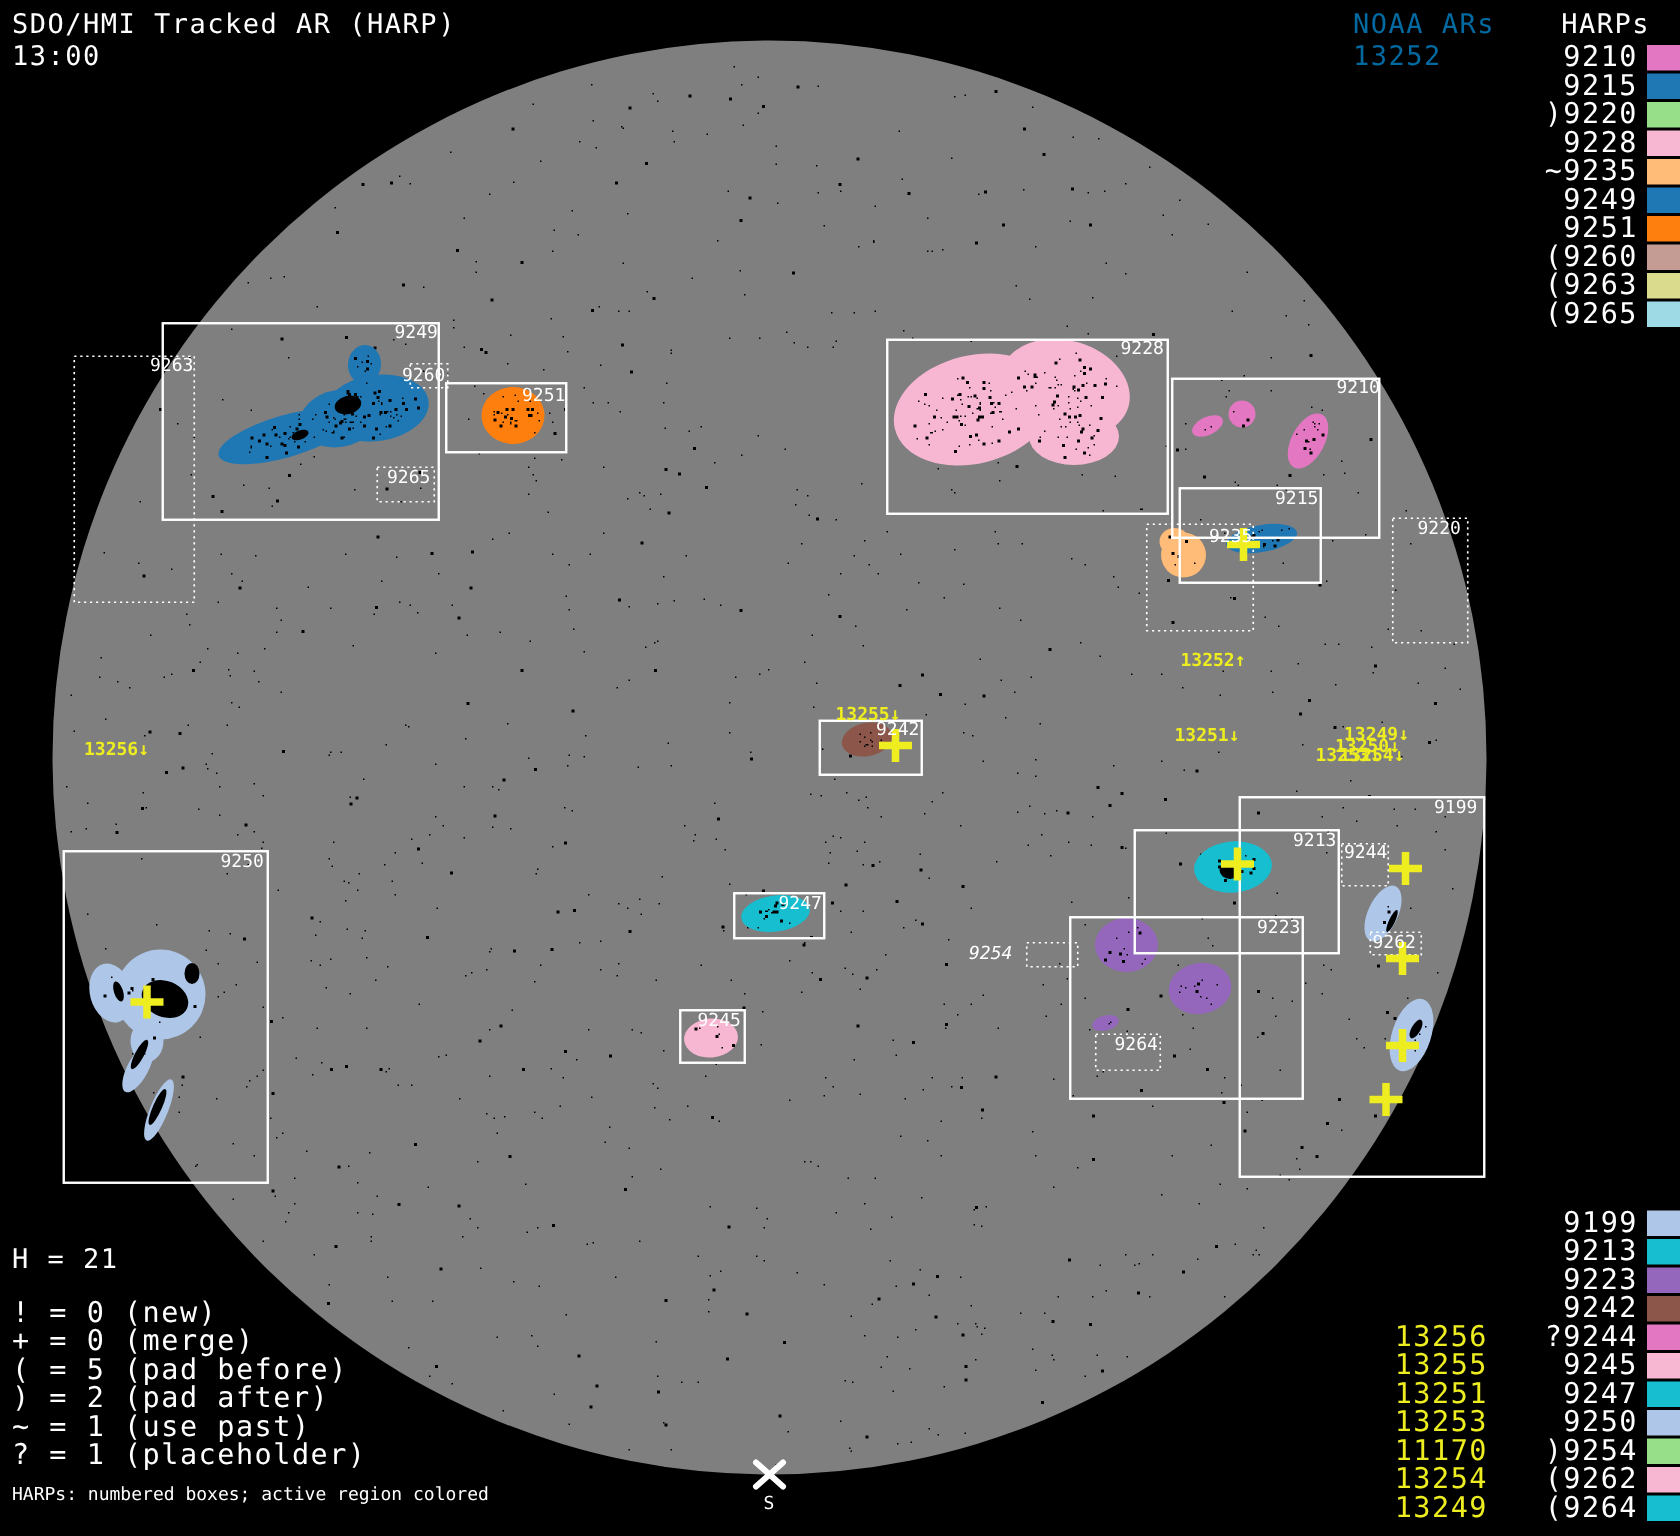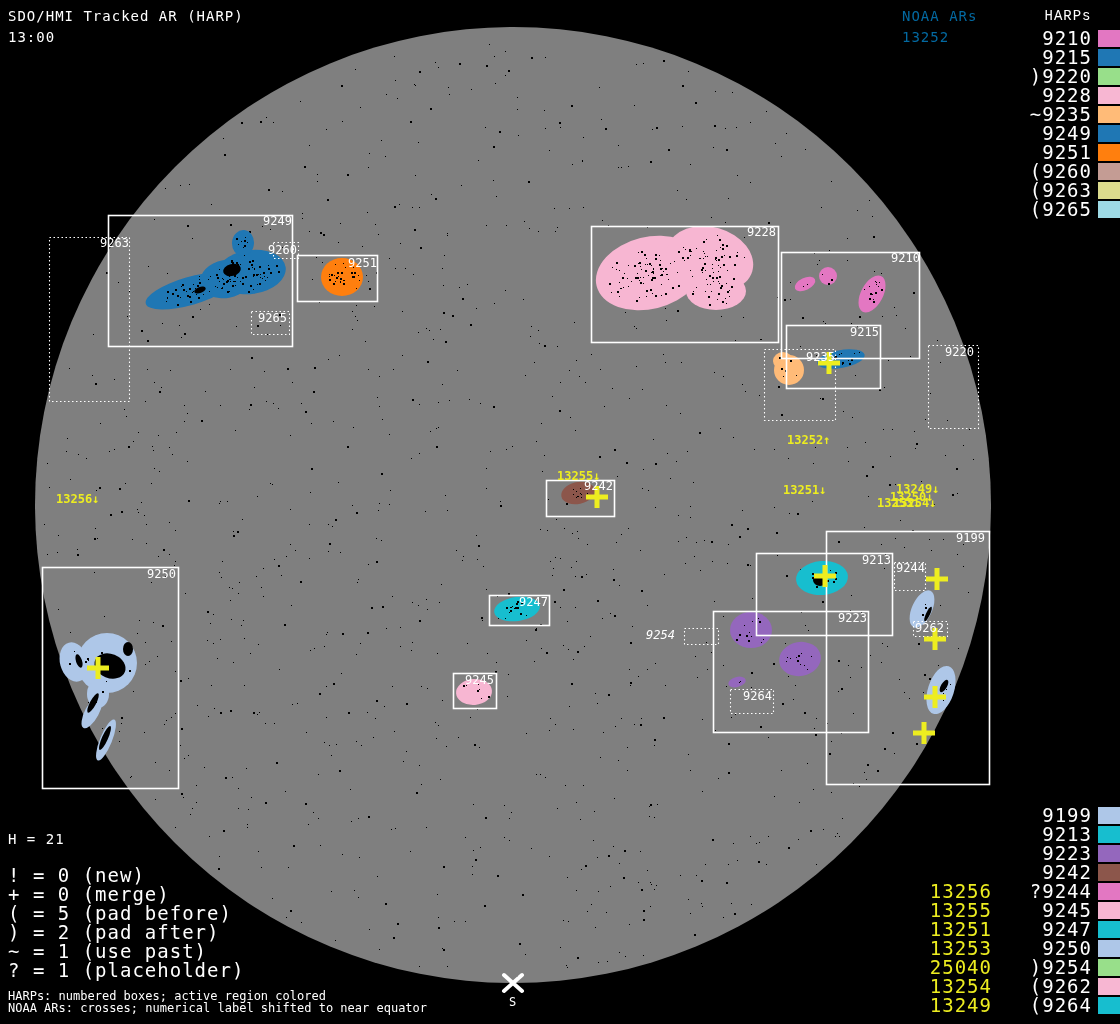--- a/index.html
+++ b/index.html
@@ -1,25 +1,25 @@
 <!DOCTYPE html>
 <html><head>
 <meta charset="utf-8">
 <style>
   html,body{margin:0;padding:0;background:#000;}
   #stage{position:relative;width:1120px;height:1024px;background:#000;overflow:hidden;
          font-family:"DejaVu Sans Mono","Liberation Mono",monospace;}
   svg{position:absolute;left:0;top:0;}
   .layer{position:absolute;left:0;top:0;width:100%;height:100%;pointer-events:none;}
-  .mono19{font-size:14px;line-height:21px;letter-spacing:1px;white-space:pre;}
+  .mono19{font-size:18px;line-height:21px;letter-spacing:1px;white-space:pre;}
   .white{color:#ffffff;}
   .yellow{color:#0369a1;}
   .title-block{position:absolute;left:8px;top:6px;}
   .noaa-header{position:absolute;left:902px;top:6px;}
-  .harps-header{position:absolute;left:1036px;top:6px;width:64px;text-align:center;font-family:Liberation Mono, monospace;}
+  .harps-header{position:absolute;left:1036px;top:6px;width:64px;text-align:right;}
   .legend-num{position:absolute;width:86px;text-align:right;font-size:19px;line-height:19px;letter-spacing:1px;color:#fff;white-space:pre;}
   .legend-swatch{position:absolute;width:22px;height:17px;}
   .noaa-num{position:absolute;width:86px;text-align:right;font-size:19px;line-height:19px;letter-spacing:1px;color:#eded20;white-space:pre;}
   .stats-header{position:absolute;left:8px;top:829px;}
   .stat-line{position:absolute;left:8px;font-size:19px;line-height:19px;letter-spacing:1px;color:#fff;white-space:pre;}
   .footnote{position:absolute;left:8px;font-size:12px;line-height:12px;color:#fff;white-space:pre;}
   .box-label{position:absolute;font-size:12px;line-height:12px;color:#fff;white-space:pre;}
   .ar-label{position:absolute;font-size:12px;line-height:13px;color:#eded20;white-space:pre;font-weight:bold;}
   .south-label{position:absolute;font-size:12px;line-height:12px;color:#fff;}
 </style>
@@ -235,32 +235,31 @@
       <div class="legend-num" style="left: 1006px; top: 977px;">(9262</div>
       <div class="legend-swatch" style="left: 1098px; top: 978px; background: rgb(247, 182, 210);"></div>
       <div class="legend-num" style="left: 1006px; top: 996px;">(9264</div>
       <div class="legend-swatch" style="left: 1098px; top: 997px; background: rgb(23, 190, 207);"></div>
     </div>
   <div id="noaaBottom" class="layer">
       <div class="noaa-num" style="left: 906px; top: 882px;">13256</div>
       <div class="noaa-num" style="left: 906px; top: 901px;">13255</div>
       <div class="noaa-num" style="left: 906px; top: 920px;">13251</div>
       <div class="noaa-num" style="left: 906px; top: 939px;">13253</div>
-      <div class="noaa-num" style="left: 906px; top: 958px;">25040</div>
+      <div class="noaa-num" style="left: 906px; top: 958px;">11170</div>
       <div class="noaa-num" style="left: 906px; top: 977px;">13254</div>
       <div class="noaa-num" style="left: 906px; top: 996px;">13249</div>
     </div>
 
   <div class="stats-header mono19 white">H = 21</div>
   <div id="statLines" class="layer">
       <div class="stat-line" style="top: 866px;">! = 0 (new)</div>
       <div class="stat-line" style="top: 885px;">+ = 0 (merge)</div>
       <div class="stat-line" style="top: 904px;">( = 5 (pad before)</div>
       <div class="stat-line" style="top: 923px;">) = 2 (pad after)</div>
       <div class="stat-line" style="top: 942px;">~ = 1 (use past)</div>
       <div class="stat-line" style="top: 961px;">? = 1 (placeholder)</div>
     </div>
 
   <div class="footnote" style="top:990px">HARPs: numbered boxes; active region colored</div>
-  <div class="footnote" style="top:1002px">NOAA ARs: crosses; numerical label shifted to near equator</div>
 
   <div class="south-label" id="southLabel" style="left: 509px; top: 996px;">S</div>
 </div>
 
 </body></html>

